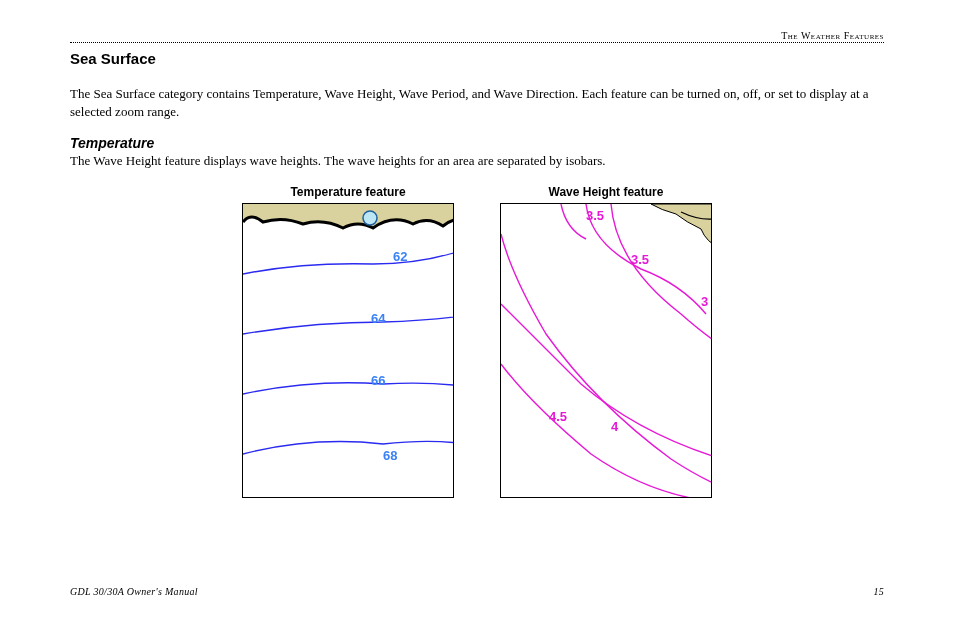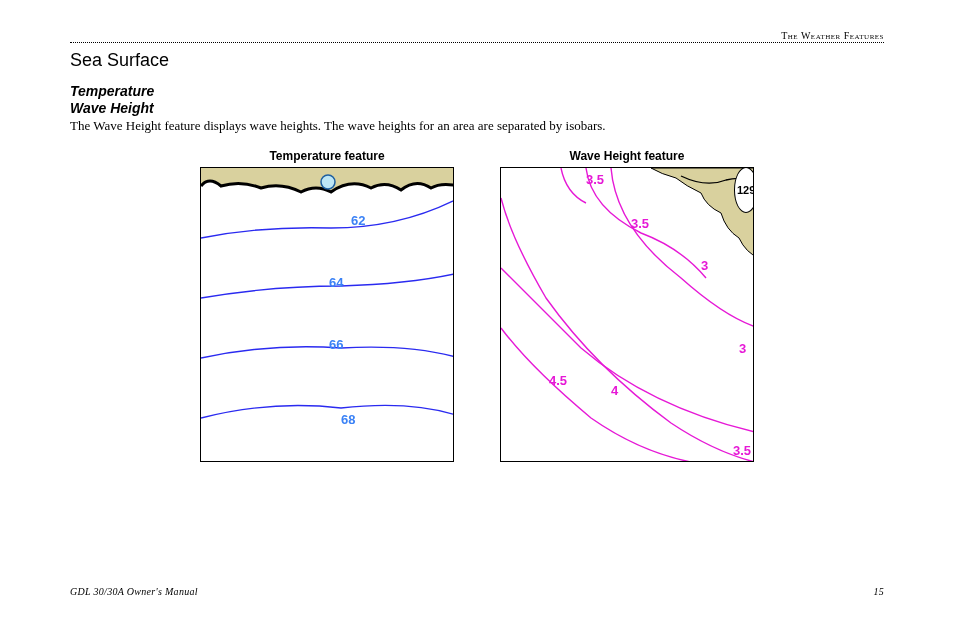--- a/index.html
+++ b/index.html
@@ -28,23 +28,23 @@
       top: 42px;
       left: 70px;
       right: 70px;
       border-top: 1px dotted #000;
     }
     .content {
       padding-top: 20px;
     }
     h1 {
       font-family: Arial, Helvetica, sans-serif;
-      font-weight: normal;
-      font-size: 18px;
-      margin-bottom: 12px;
+      font-weight: bold;
+      font-size: 15px;
+      margin-bottom: 18px;
     }
     .body-text {
       font-size: 13px;
       line-height: 1.4;
       margin-bottom: 14px;
     }
     h2 {
       font-family: Arial, Helvetica, sans-serif;
       font-style: italic;
       font-weight: bold;
@@ -63,21 +63,21 @@
       align-items: center;
     }
     .fig-caption {
       font-family: Arial, Helvetica, sans-serif;
       font-weight: bold;
       font-size: 12px;
       margin-bottom: 4px;
     }
     .map-box {
       border: 1px solid #000;
-      width: 254px;
+      width: 212px;
       height: 295px;
       position: relative;
       overflow: hidden;
       background: #fff;
     }
     .footer {
       position: absolute;
       bottom: 24px;
       left: 70px;
       right: 70px;
@@ -109,24 +109,24 @@
   </style>
 </head>
 <body>
 
 <div class="page">
   <div class="running-head">The Weather Features</div>
   <div class="divider-dots"></div>
 
   <div class="content">
     <h1>Sea Surface</h1>
+    <p class="body-text">The Sea Surface category contains Temperature, Wave Height, Wave Period, and Wave Direction. Each feature can be turned on, off, or set to display at a selected zoom range.</p>
 
     <h2>Temperature</h2>
 
-    <h2>Wave Height</h2>
     <p class="body-text">The Wave Height feature displays wave heights. The wave heights for an area are separated by isobars.</p>
 
     <div class="figures">
 
       <div class="figure-col">
         <div class="fig-caption">Temperature feature</div>
         <div class="map-box">
           <svg width="258" height="295">
 
             <path d="M0 0 L258 0 L258 18 Q240 14 230 20 Q215 10 200 22 Q185 12 170 20 Q150 10 130 24 Q115 16 100 24 Q80 14 60 20 Q40 12 20 18 Q8 8 0 18 Z" fill="#d9d19e" stroke="none"></path>

